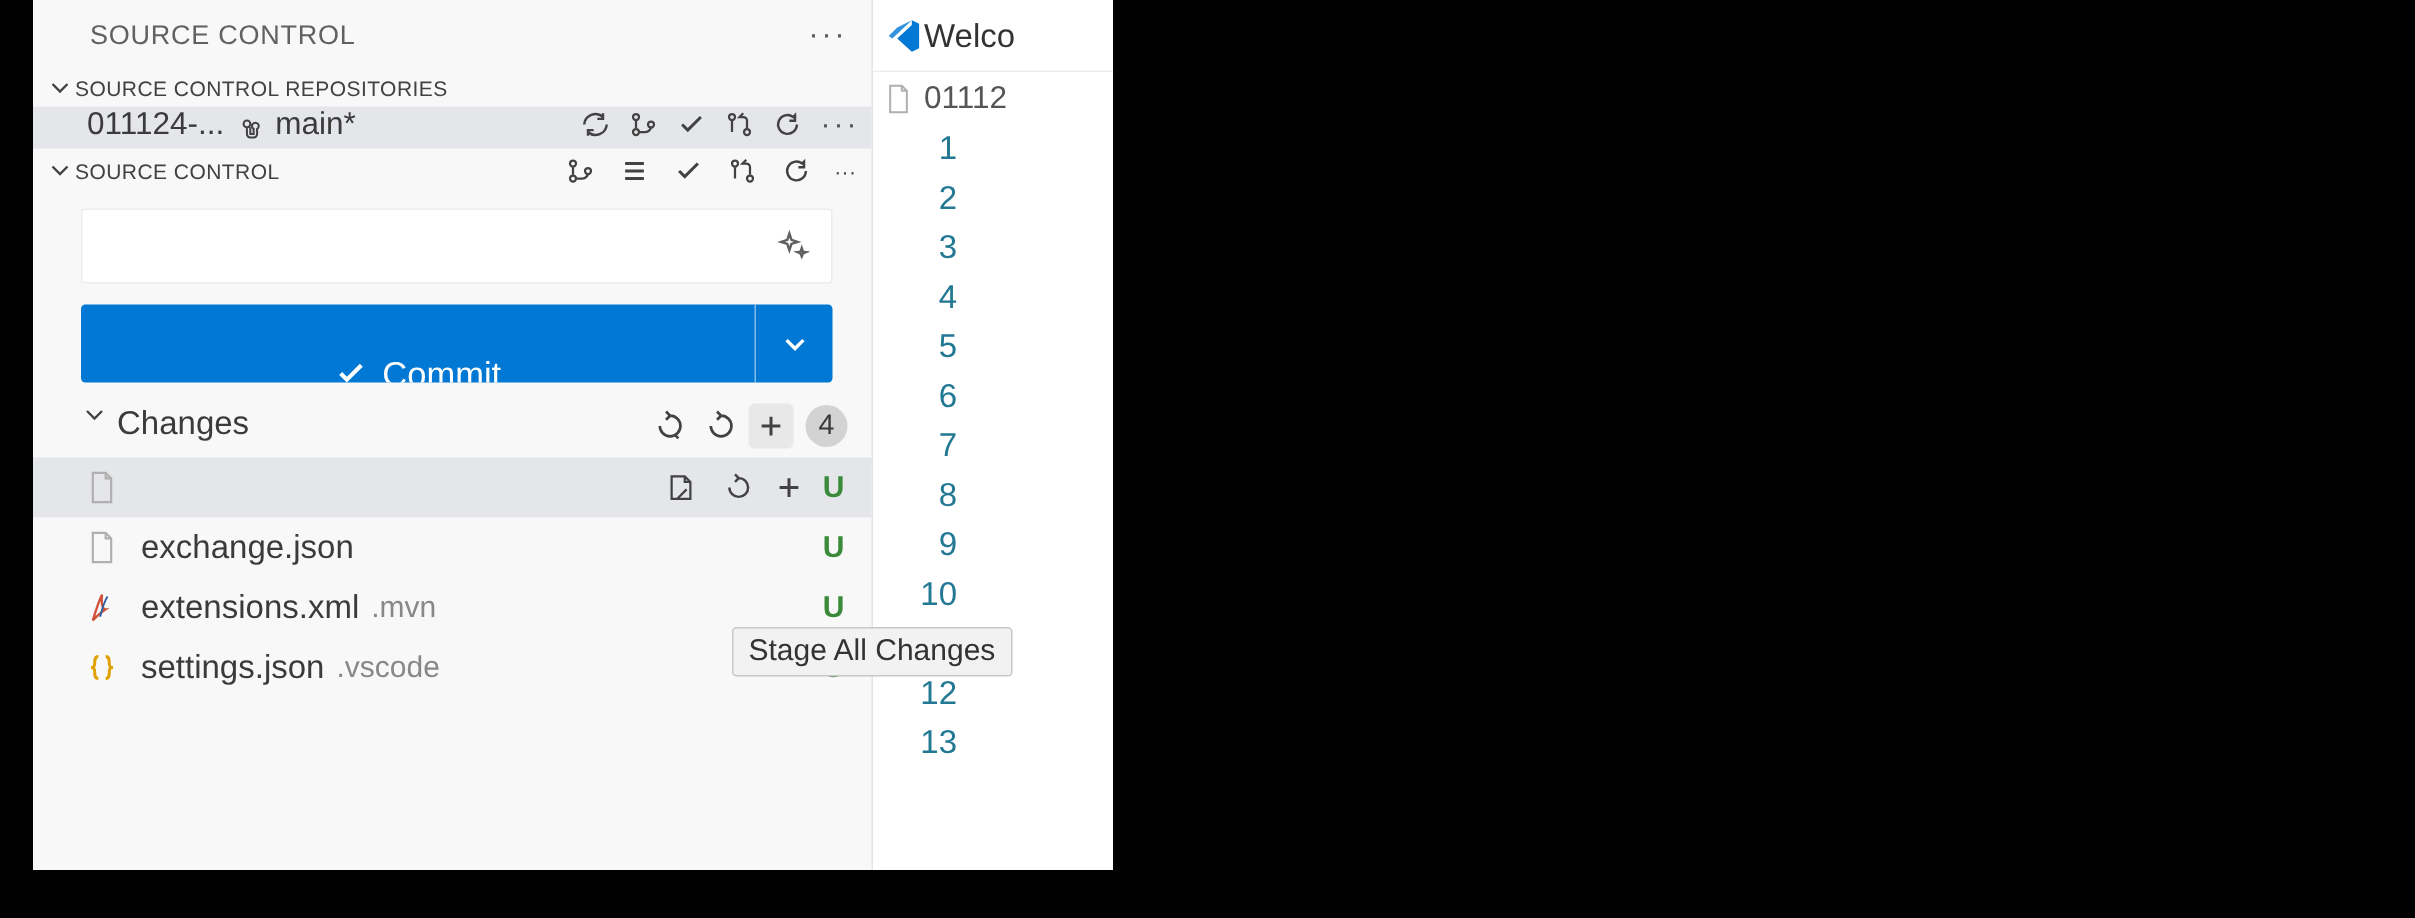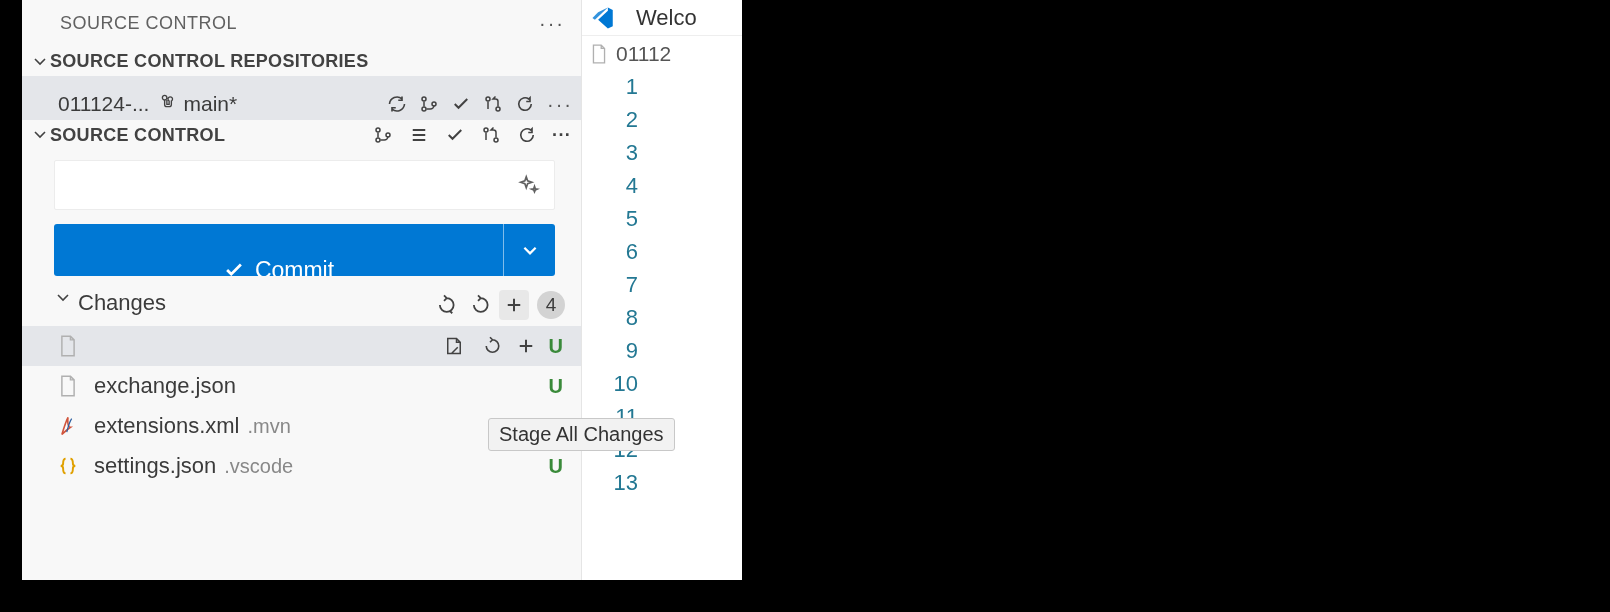--- a/index.html
+++ b/index.html
@@ -36,39 +36,39 @@
     color: #616161;
     font-size: 18px;
     letter-spacing: 0.5px;
   }
   .panel-title-row .dots { color:#555; font-size:20px; letter-spacing:2px; }
 
   .section-header {
     display: flex;
     align-items: center;
     padding: 4px 10px 4px 8px;
-    font-weight: 700;
+    font-weight: 400;
     color: #424242;
-    font-size: 18px;
+    font-size: 14px;
     letter-spacing: 0.3px;
   }
   .section-header .chevron { width: 20px; display:inline-flex; justify-content:center; color:#424242; }
   .section-header .actions { margin-left:auto; display:flex; gap:14px; align-items:center; color:#424242; }
   .section-header .actions .icn { width:22px; height:22px; display:flex; align-items:center; justify-content:center; }
 
   .repo-row {
     display:flex;
     align-items:center;
     background:#e4e6ea;
-    padding: 16px 8px 4px 36px;
+    padding: 0 8px 4px 36px;
     gap: 10px;
     color:#3b3b3b;
     font-size: 21px;
   }
-  .repo-row .branch { display:flex; align-items:flex-start; gap:6px; }
+  .repo-row .branch { display:flex; align-items:flex-end; gap:6px; }
   .repo-row .mini-actions { margin-left:auto; display:flex; gap:12px; align-items:center; color:#424242;}
   .repo-row .dots { font-size:20px; letter-spacing:2px; color:#555;}
 
   .commit-area { padding: 10px 26px 0 32px; }
   .msg-input {
     background:#fff;
     height:50px;
     border:1px solid #ececec;
     border-radius:2px;
     display:flex;
@@ -135,21 +135,21 @@
     color:#333;
     white-space:nowrap;
   }
 
   .editor {
     flex:1;
     background:#fff;
     display:flex;
     flex-direction:column;
   }
-  .tabbar { display:flex; align-items:center; height:36px; padding-left:8px; gap:20px; border-bottom:1px solid #eee; }
+  .tabbar { display:flex; align-items:center; height:48px; padding-left:8px; gap:0; border-bottom:1px solid #eee; }
   .vscode-logo { width:26px; height:26px; }
   .tab-label { font-size:22px; color:#333; }
   .crumb-row { display:flex; align-items:center; gap:8px; padding:6px 8px 2px 8px; color:#555; font-size:21px;}
   .gutter { padding-left:24px; padding-top:2px; }
   .gutter .ln { color:#237893; font-size:22px; line-height:33px; text-align:right; width:32px; }
 
   svg { display:block; }
 </style>
 </head>
 <body>

